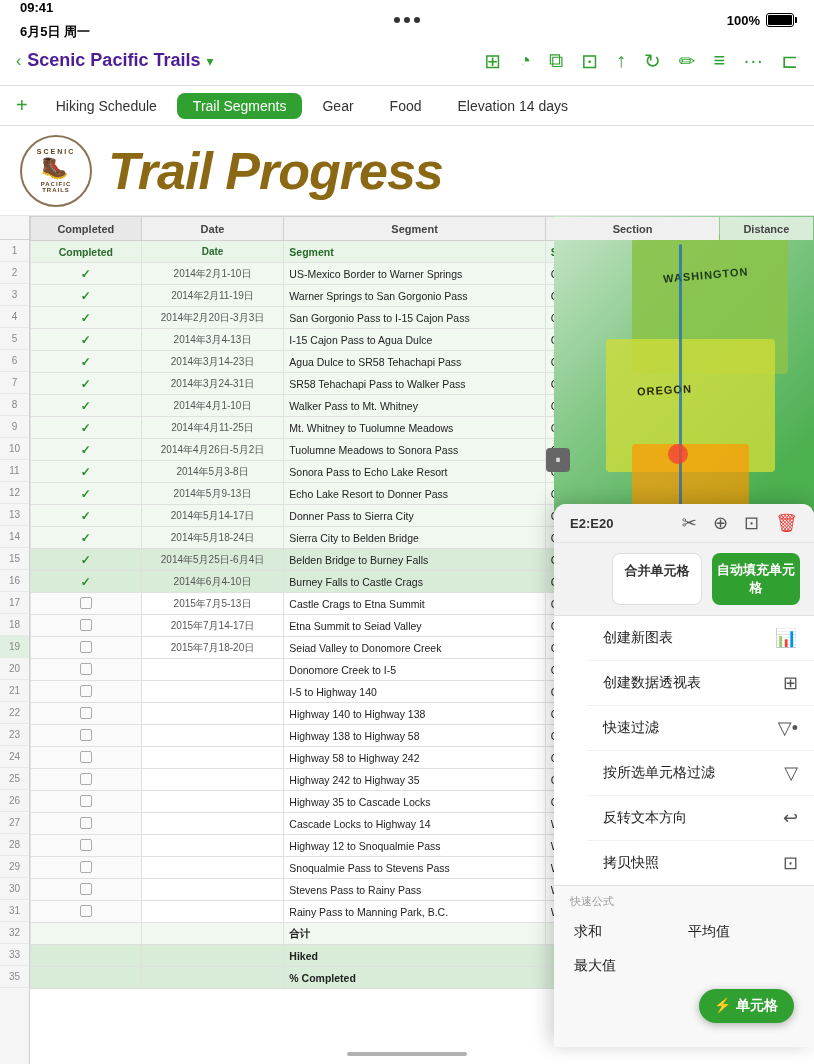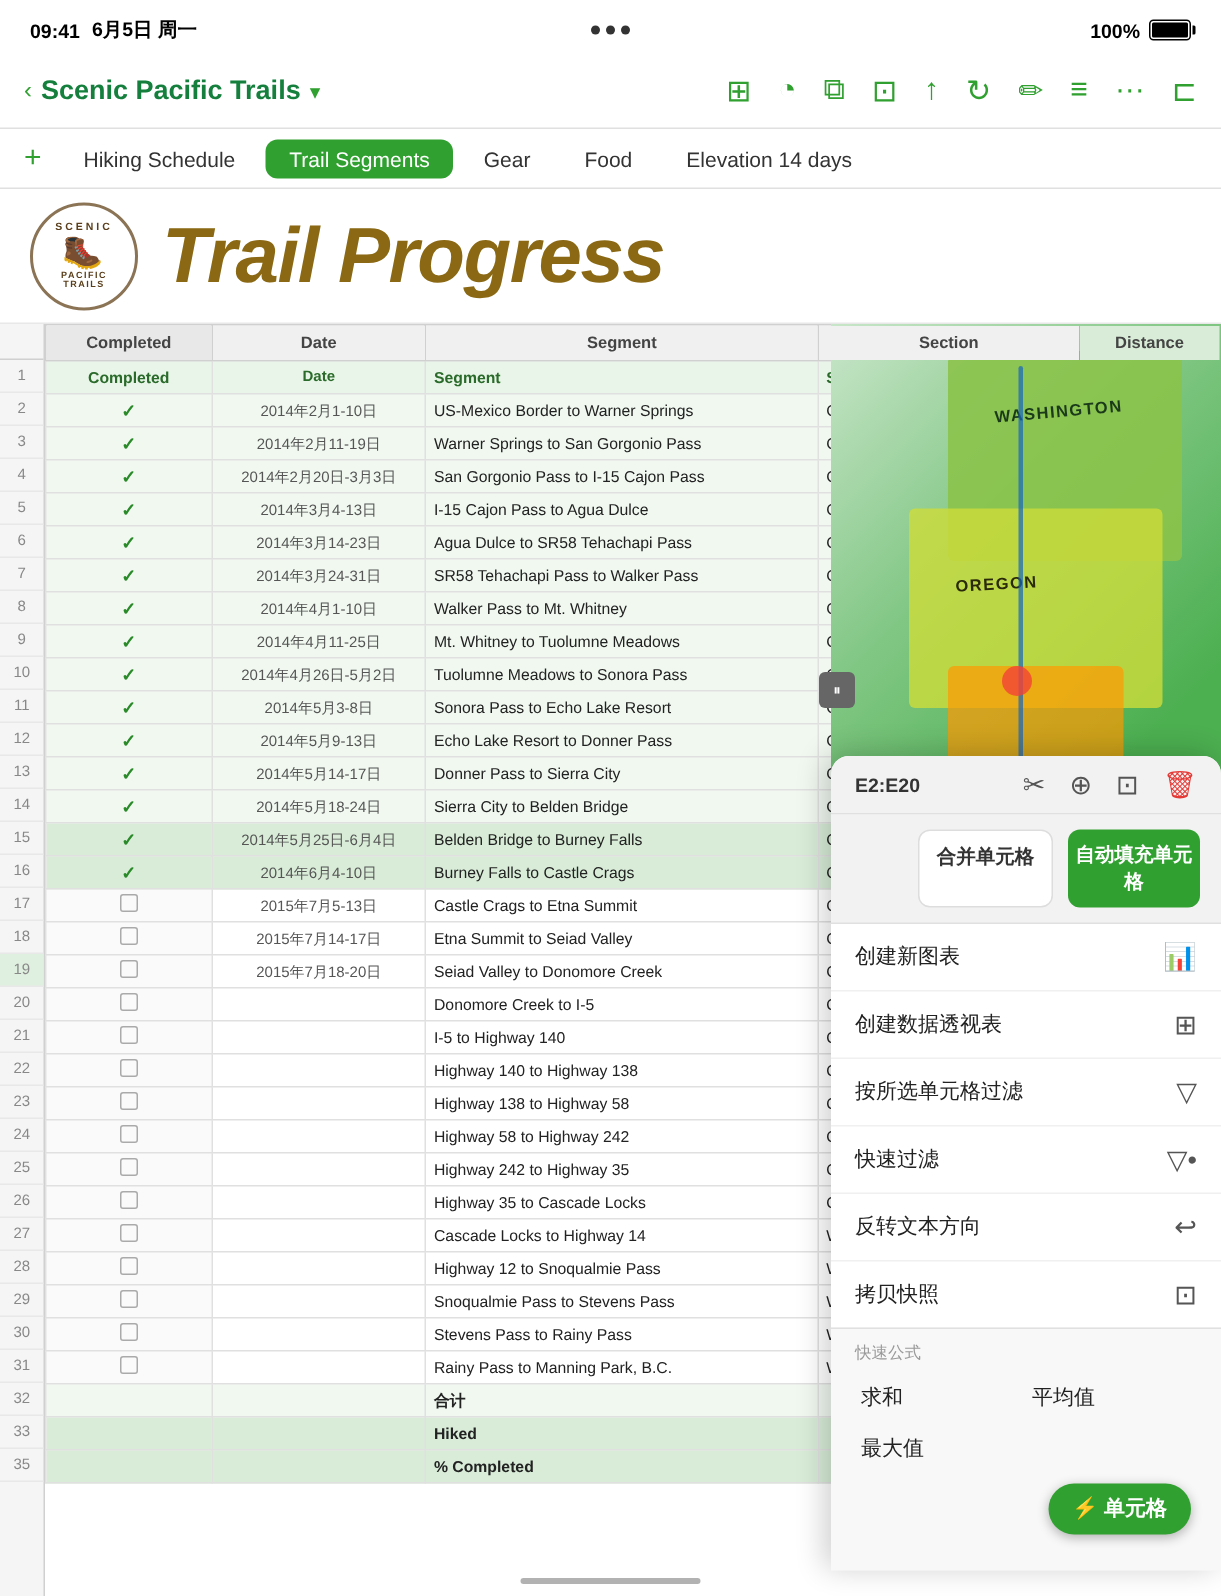--- a/index.html
+++ b/index.html
@@ -21,21 +21,21 @@
     
     .nav-bar {
       display: flex; align-items: center; justify-content: space-between;
       padding: 6px 16px;
       background: white;
       border-bottom: 1px solid #e0e0e0;
       height: 50px;
     }
     .nav-left { display: flex; align-items: center; gap: 6px; }
     .nav-back { color: #30a030; font-size: 16px; cursor: pointer; }
-    .nav-title { font-size: 18px; font-weight: 600; color: #15803d; }
+    .nav-title { font-size: 18px; font-weight: 600; color: #4c1d95; }
     .nav-chevron { color: #30a030; font-size: 14px; }
     .nav-icons { display: flex; gap: 18px; align-items: center; }
     .nav-icon { color: #30a030; font-size: 20px; cursor: pointer; }
 
     
     .tabs-bar {
       display: flex; align-items: center;
       background: white;
       border-bottom: 1px solid #e0e0e0;
       height: 40px;
@@ -251,21 +251,21 @@
       padding: 8px 4px;
       border-radius: 8px;
       font-size: 13px;
       font-weight: 600;
       text-align: center;
       cursor: pointer;
     }
     .cm-btn.secondary { background: white; color: #333; border: 1px solid #ddd; margin-left: 44px; }
     .cm-btn.primary { background: #30a030; color: white; }
 
-    .cm-menu-items { background: white; }
+    .cm-menu-items { background: white; padding-left: 33px; }
     .cm-item {
       display: flex;
       align-items: center;
       justify-content: space-between;
       padding: 11px 16px;
       border-bottom: 1px solid #f0f0f0;
       cursor: pointer;
       font-size: 14px;
       color: #222;
     }
@@ -319,21 +319,21 @@
       height: 4px;
       background: #000;
       border-radius: 2px;
       opacity: 0.3;
     }
   </style>
 </head>
 <body>
 
 <div class="status-bar">
-  <div style="display:flex;gap:8px;align-items:center;">
+  <div style="display:flex;gap:8px;align-items:flex-start;flex-direction:column;">
     <span class="status-time">09:41</span>
     <span class="status-time">6月5日 周一</span>
   </div>
   <div style="display:flex;gap:4px;align-items:center;justify-content:center;position:absolute;left:50%;transform:translateX(-50%);">
     <span style="width:6px;height:6px;background:#333;border-radius:50%;display:inline-block;"></span>
     <span style="width:6px;height:6px;background:#333;border-radius:50%;display:inline-block;"></span>
     <span style="width:6px;height:6px;background:#333;border-radius:50%;display:inline-block;"></span>
   </div>
   <div class="status-right">
     <span>100%</span>
@@ -711,26 +711,26 @@
       <div class="cm-menu-items">
         <div class="cm-item">
           <span>创建新图表</span>
           <span class="cm-item-icon">📊</span>
         </div>
         <div class="cm-item">
           <span>创建数据透视表</span>
           <span class="cm-item-icon">⊞</span>
         </div>
         <div class="cm-item">
+          <span>快速过滤</span>
+          <span class="cm-item-icon">▽•</span>
+        </div>
+        <div class="cm-item">
           <span>按所选单元格过滤</span>
           <span class="cm-item-icon">▽</span>
-        </div>
-        <div class="cm-item">
-          <span>快速过滤</span>
-          <span class="cm-item-icon">▽•</span>
         </div>
         <div class="cm-item">
           <span>反转文本方向</span>
           <span class="cm-item-icon">↩</span>
         </div>
         <div class="cm-item">
           <span>拷贝快照</span>
           <span class="cm-item-icon">⊡</span>
         </div>
       </div>

